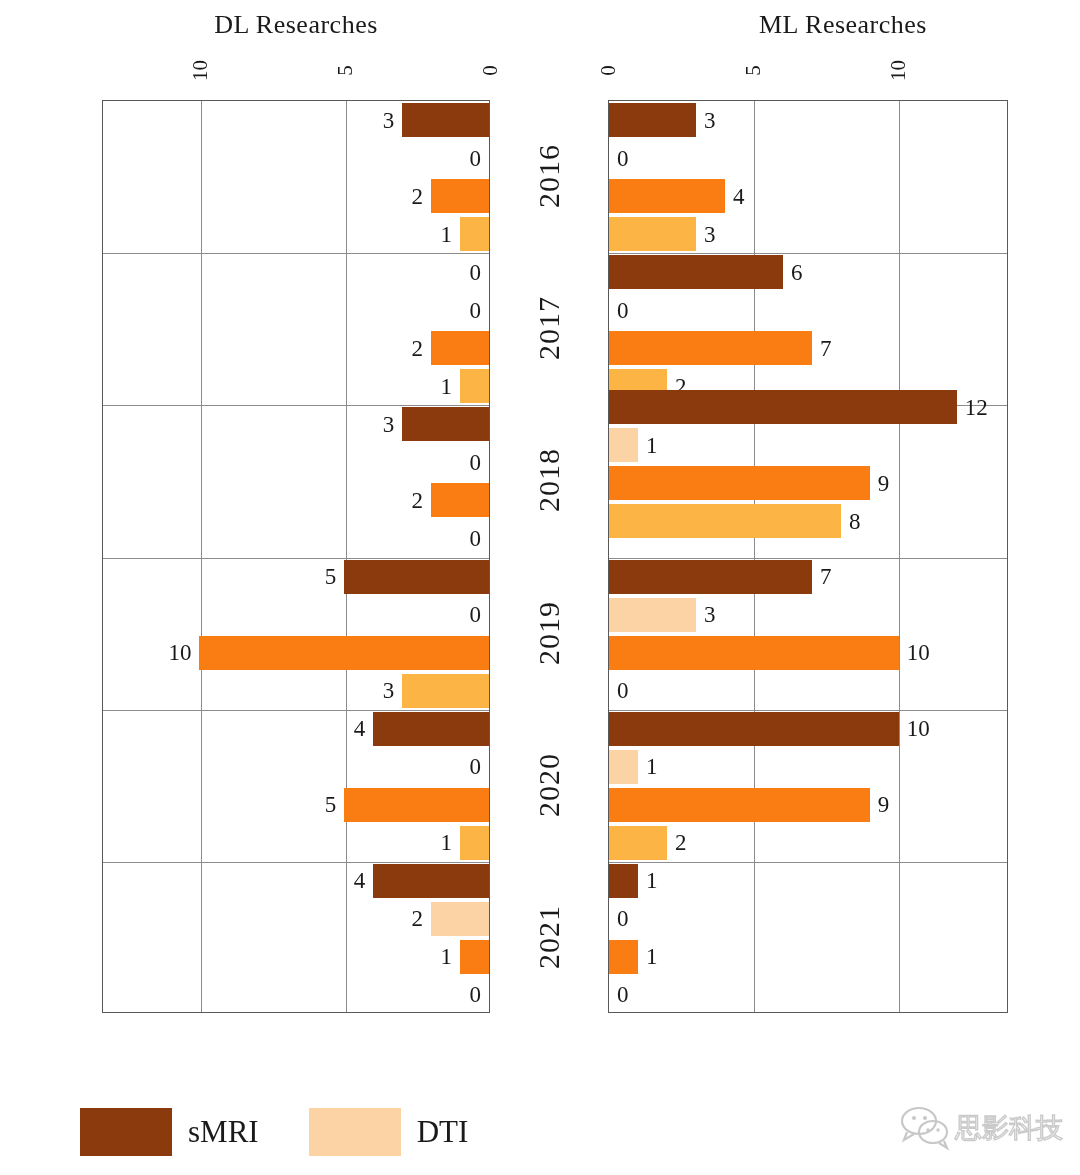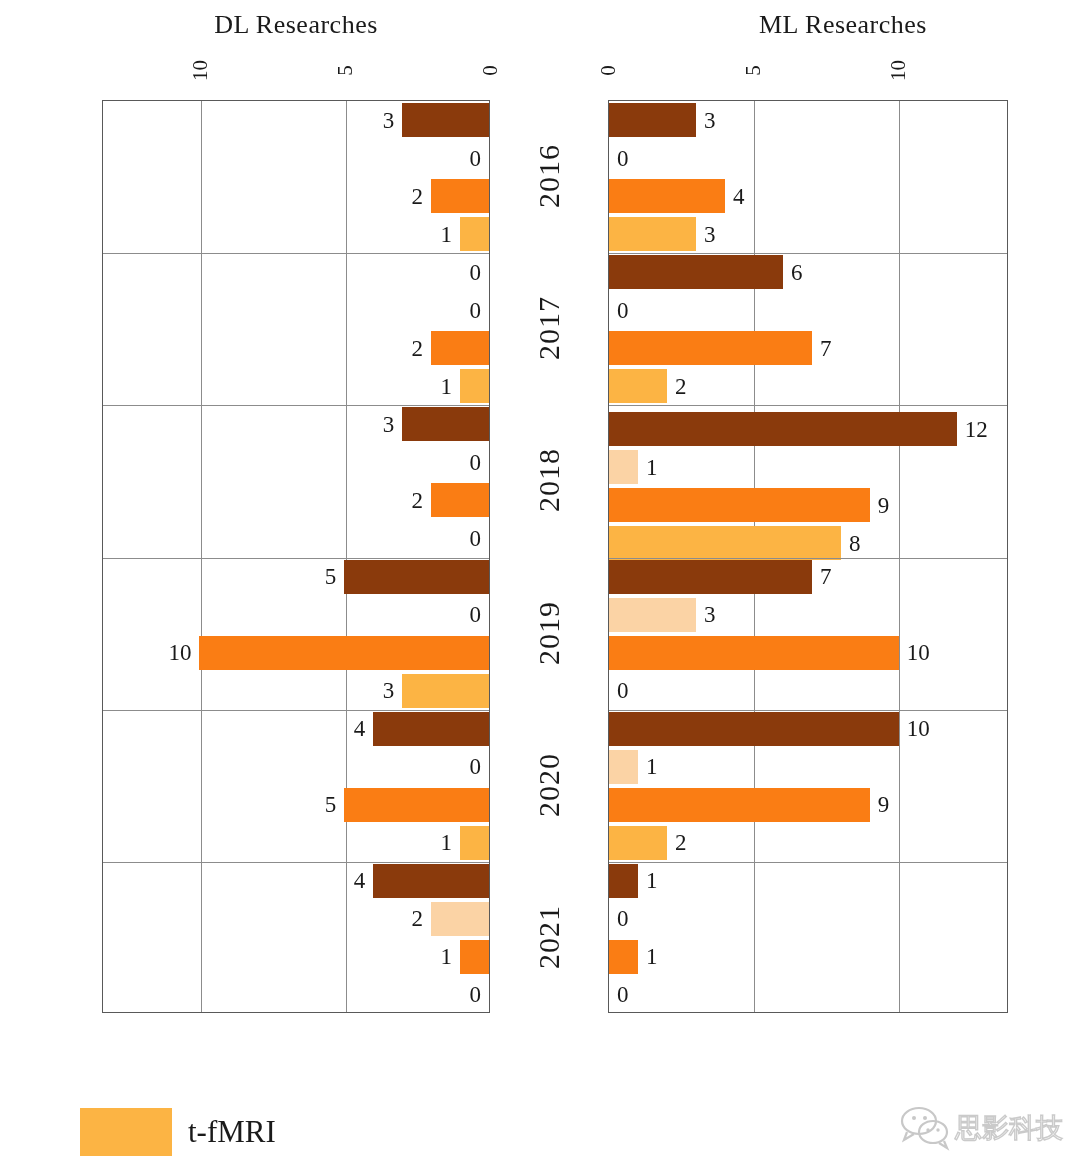--- a/index.html
+++ b/index.html
@@ -308,21 +308,21 @@
       <div class="barrow">
         <div class="bar" style="width: 202.899px; background: rgb(250, 125, 20);"></div>
         <div class="barlabel">7</div>
       </div>
       <div class="barrow">
         <div class="bar" style="width: 57.971px; background: rgb(252, 180, 68);"></div>
         <div class="barlabel">2</div>
       </div>
     </div>
     <div class="hgrid" style="top: 304.333px;"></div>
-    <div class="band" style="top: 309px; height: 152.167px;">
+    <div class="band" style="top: 287px; height: 152.167px;">
       <div class="barrow">
         <div class="bar" style="width: 347.826px; background: rgb(138, 58, 12);"></div>
         <div class="barlabel">12</div>
       </div>
       <div class="barrow">
         <div class="bar" style="width: 28.9855px; background: rgb(251, 211, 165);"></div>
         <div class="barlabel">1</div>
       </div>
       <div class="barrow">
         <div class="bar" style="width: 260.87px; background: rgb(250, 125, 20);"></div>
@@ -396,22 +396,26 @@
     <div class="yearlabel" style="width: 150px; left: 474px; top: 156.083px; line-height: 40px;">2016</div>
     <div class="yearlabel" style="width: 150px; left: 474px; top: 308.25px; line-height: 40px;">2017</div>
     <div class="yearlabel" style="width: 150px; left: 474px; top: 460.417px; line-height: 40px;">2018</div>
     <div class="yearlabel" style="width: 150px; left: 474px; top: 612.583px; line-height: 40px;">2019</div>
     <div class="yearlabel" style="width: 150px; left: 474px; top: 764.75px; line-height: 40px;">2020</div>
     <div class="yearlabel" style="width: 150px; left: 474px; top: 916.917px; line-height: 40px;">2021</div>
   </div>
 
 <div id="legend">
     <div class="legend-item">
-      <div class="legend-swatch" style="background: rgb(252, 180, 68);"></div>
-      <div class="legend-text">t-fMRI</div>
+      <div class="legend-swatch" style="background: rgb(138, 58, 12);"></div>
+      <div class="legend-text">sMRI</div>
+    </div>
+    <div class="legend-item">
+      <div class="legend-swatch" style="background: rgb(251, 211, 165);"></div>
+      <div class="legend-text">DTI</div>
     </div>
   </div>
 
 <svg id="watermark" viewBox="0 0 180 60">
   <g fill="none" stroke="#b9b9b9" stroke-width="2.2">
     <ellipse cx="26" cy="20" rx="17" ry="13"></ellipse>
     <path d="M14 31 L11 39 L21 33"></path>
     <ellipse cx="40" cy="31" rx="14" ry="11"></ellipse>
     <path d="M51 40 L54 47 L46 42"></path>
   </g>

